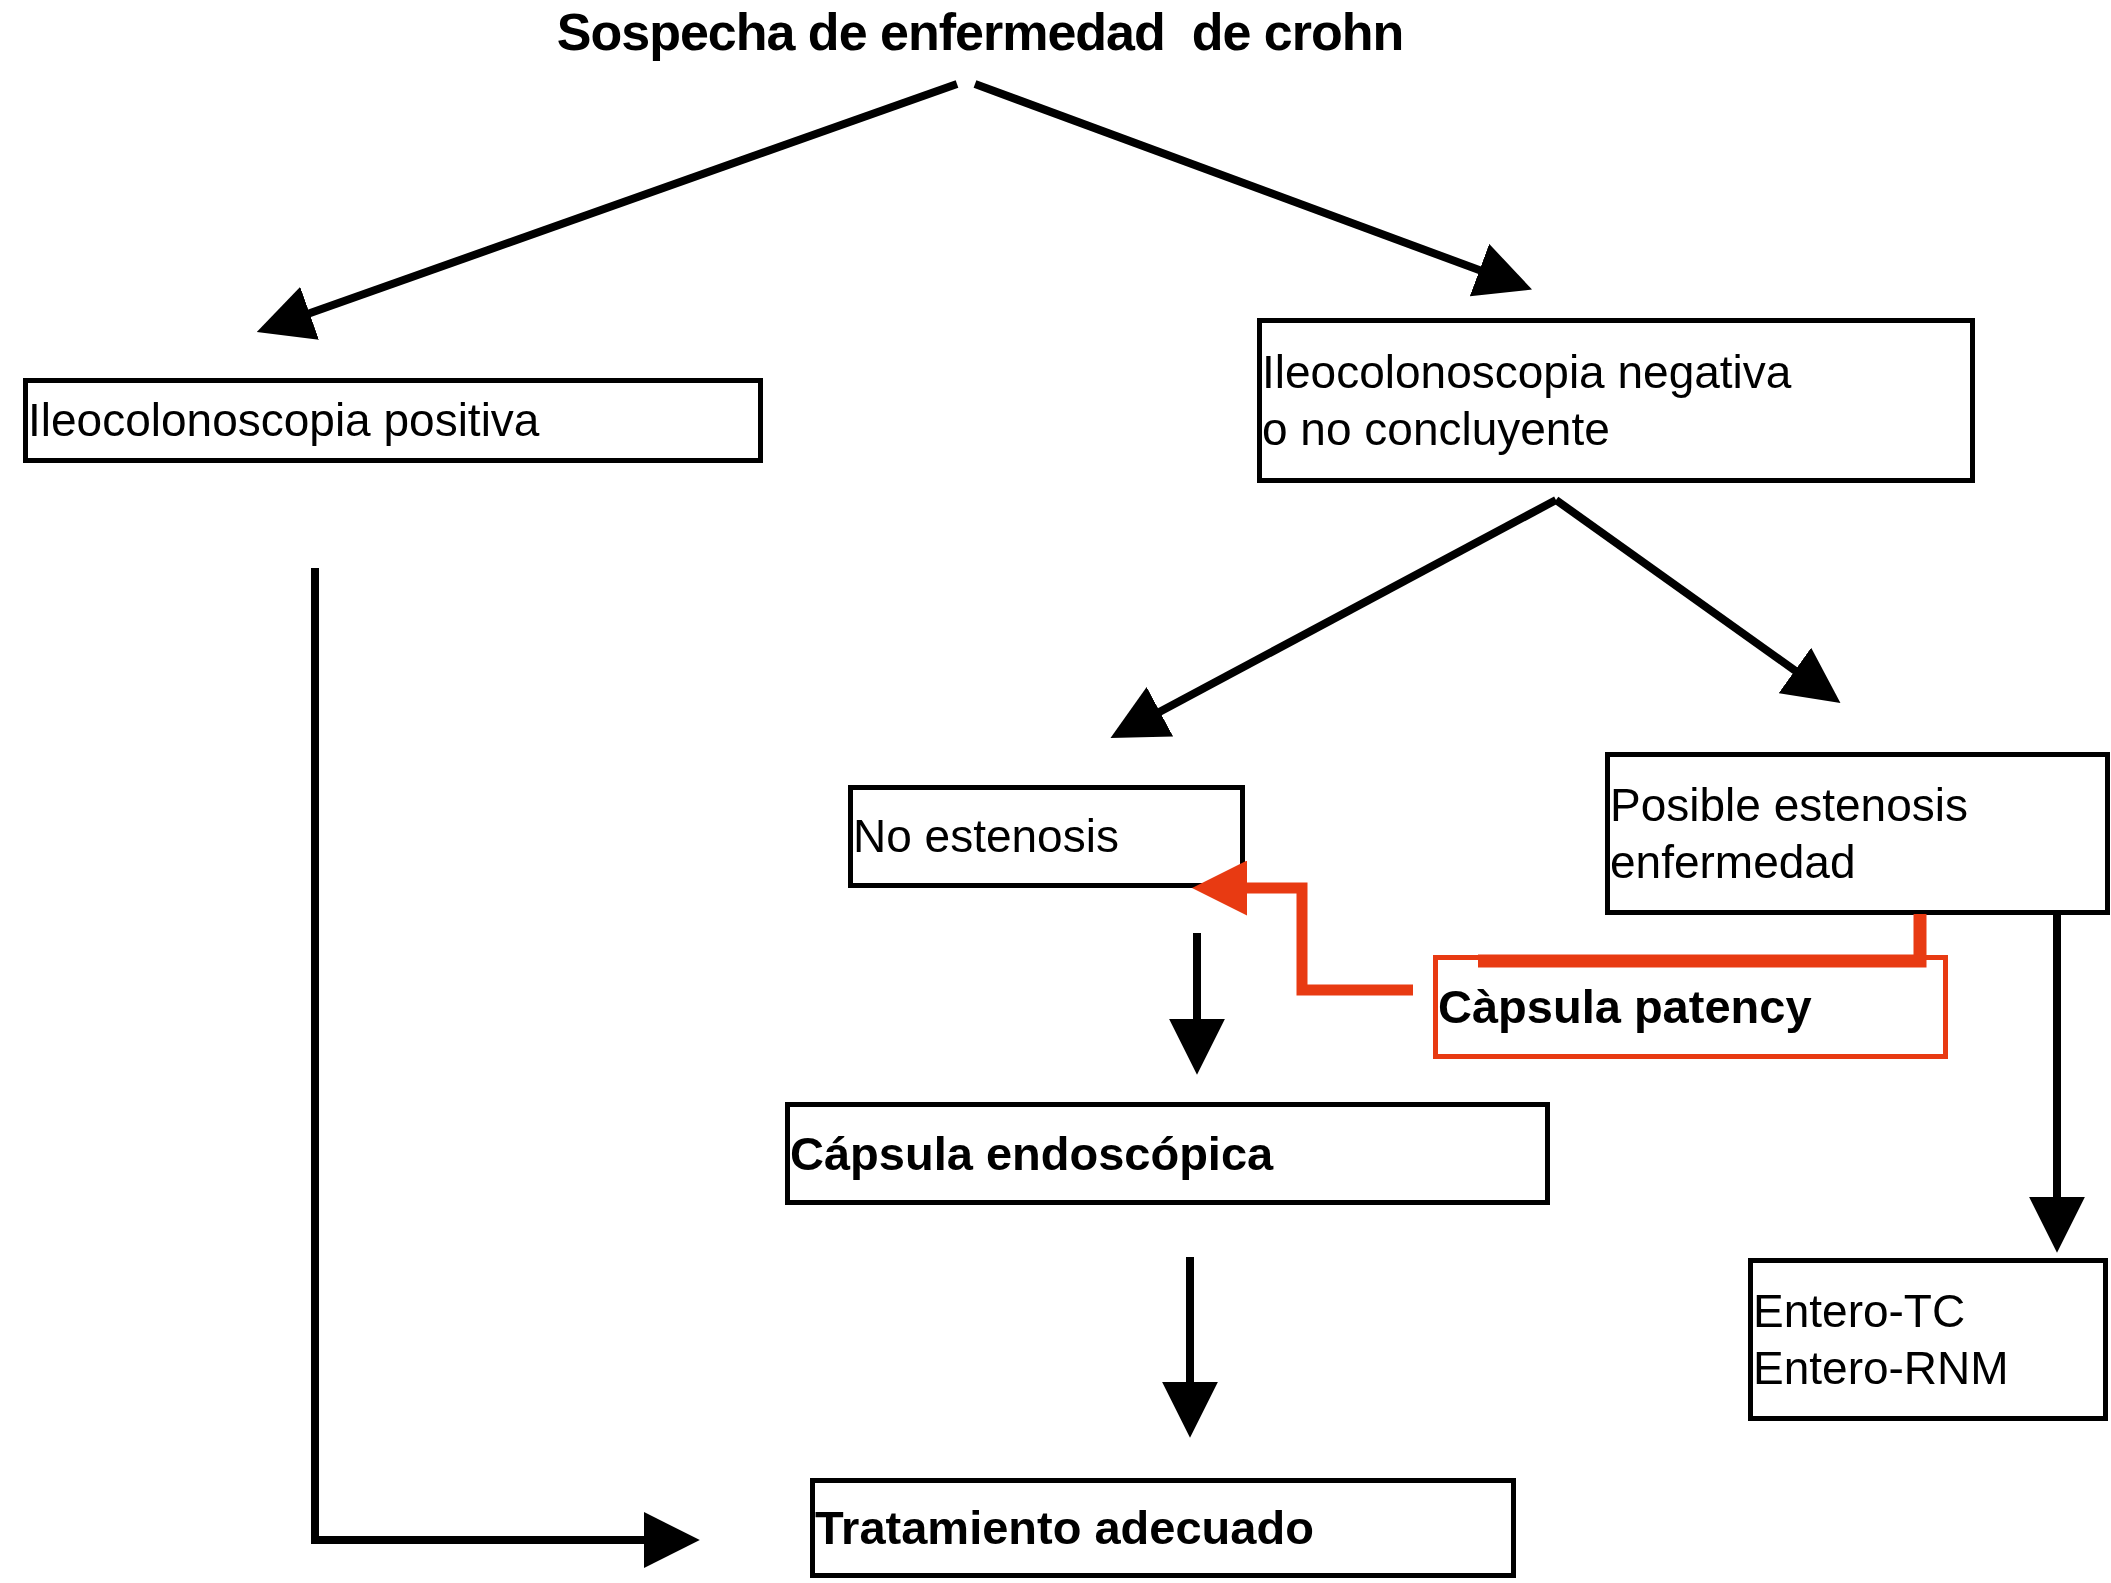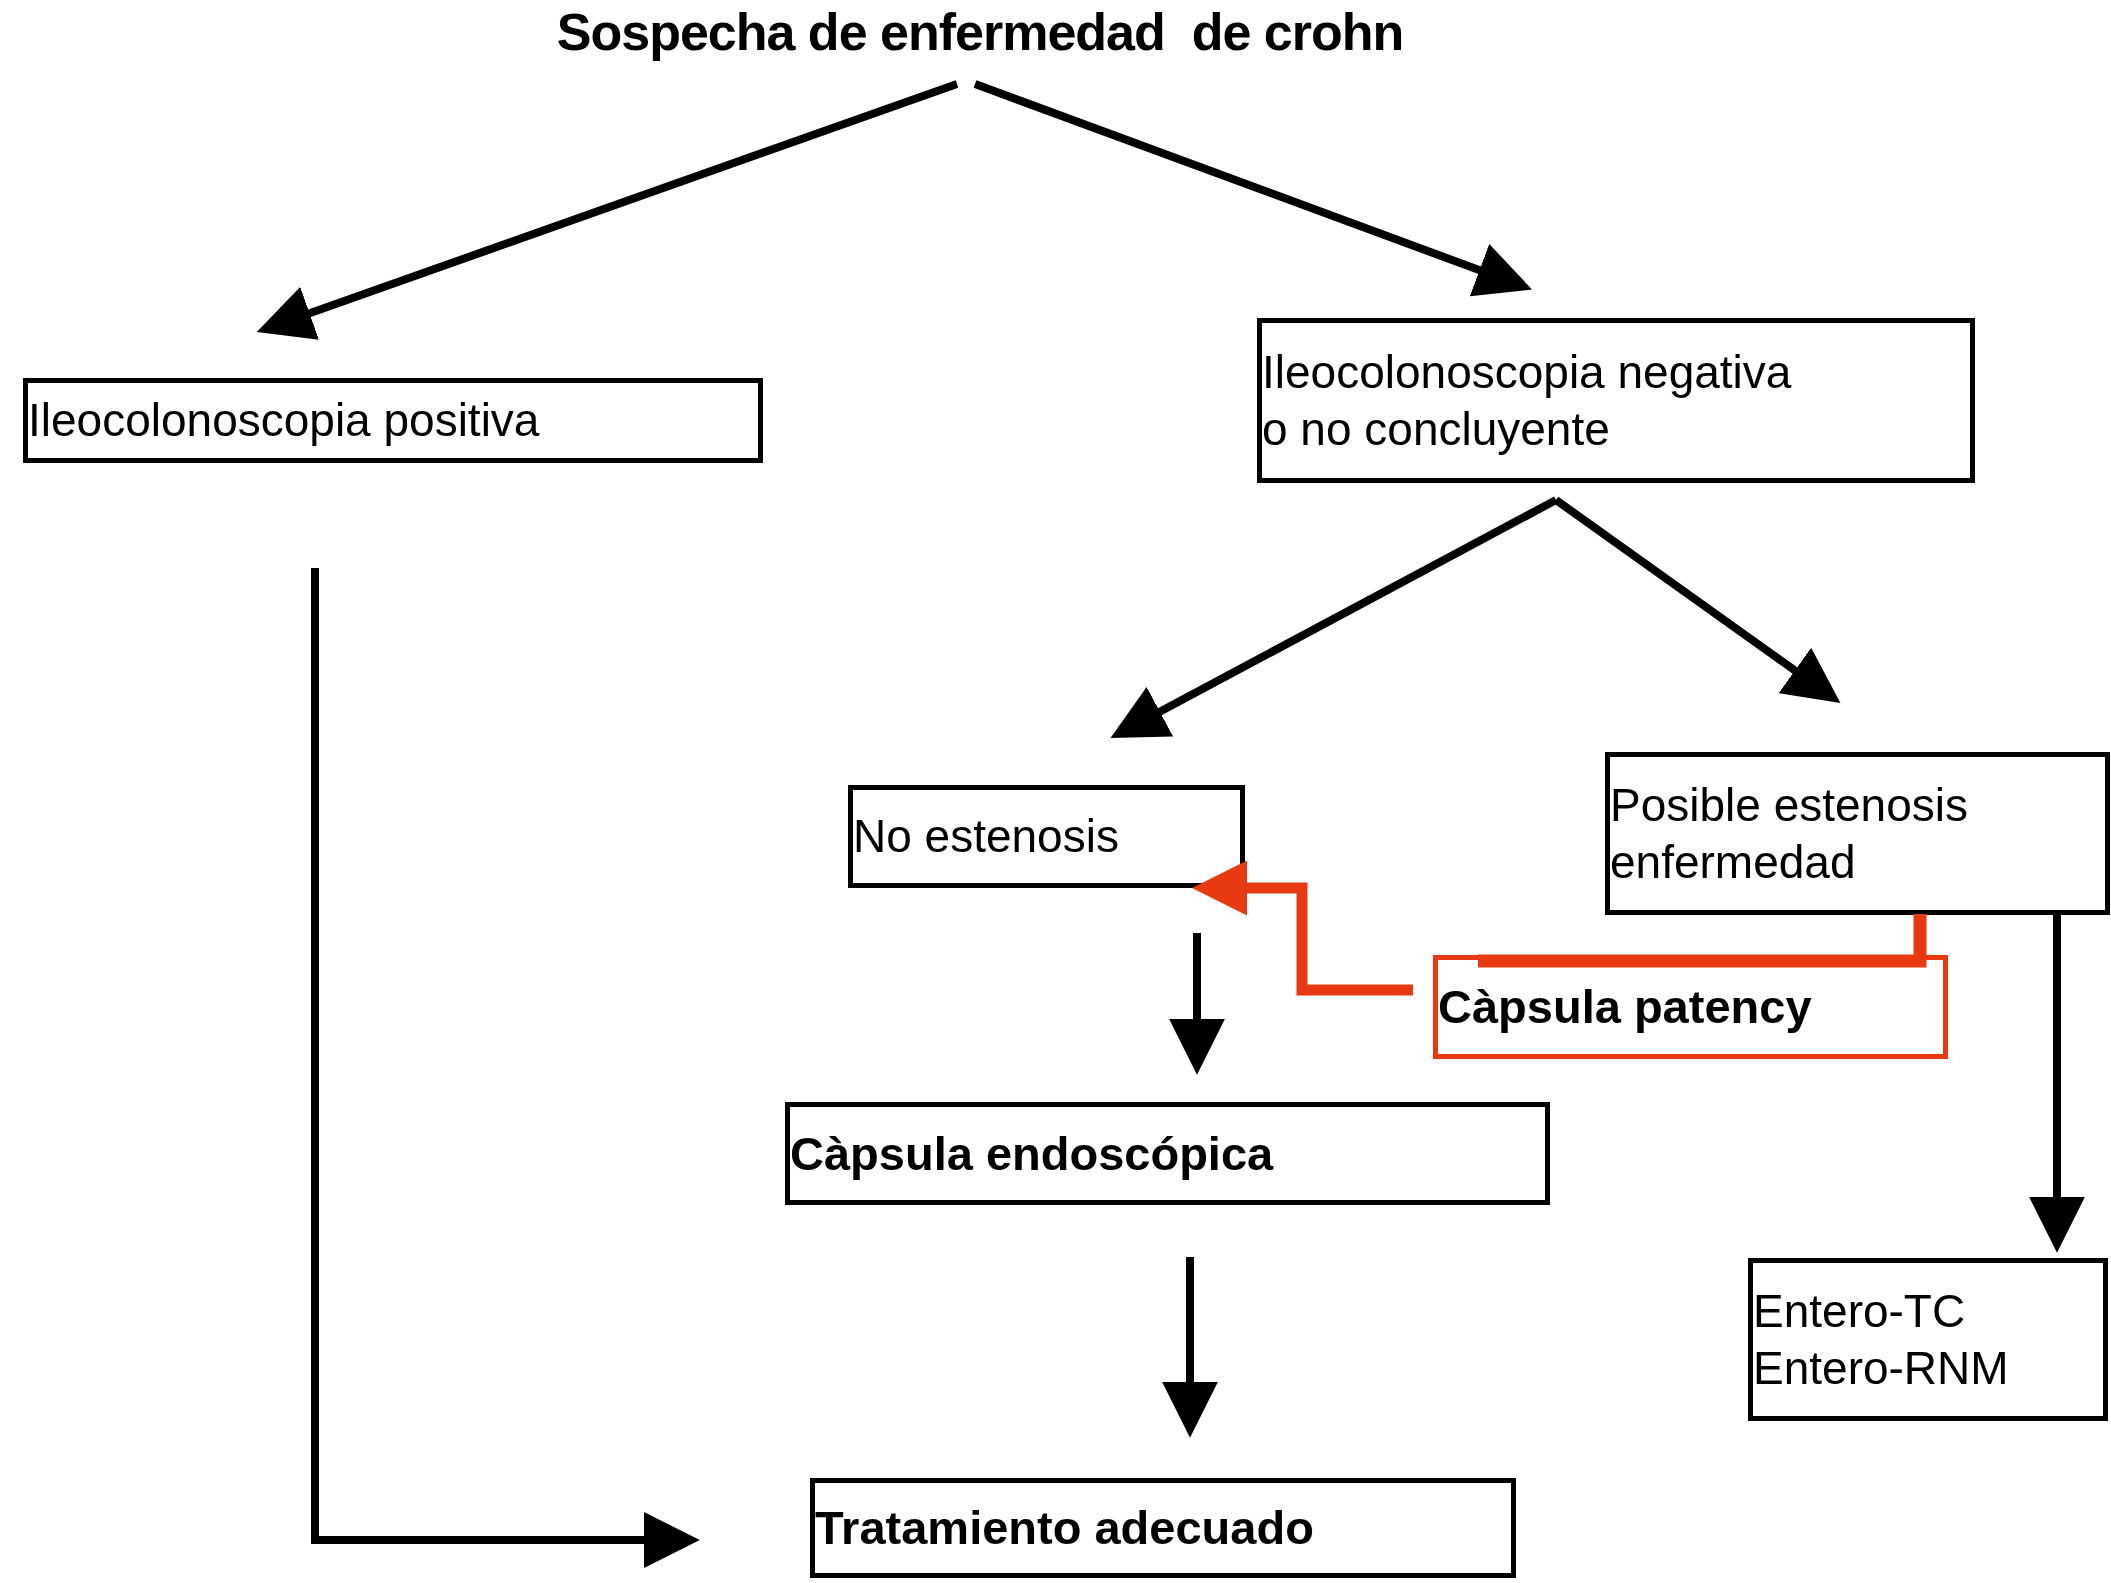--- a/index.html
+++ b/index.html
@@ -80,21 +80,21 @@
   <div class="node" id="node-posible">
     <span>Posible estenosis</span>
     <span>enfermedad</span>
   </div>
 
   <div class="node bold red-border" id="node-patency">
     <span>Càpsula patency</span>
   </div>
 
   <div class="node bold" id="node-capsula">
-    <span>Càpsula endoscópica</span>
+    <span>Cápsula endoscópica</span>
   </div>
 
   <div class="node" id="node-entero">
     <span>Entero-TC</span>
     <span>Entero-RNM</span>
   </div>
 
   <div class="node bold" id="node-tratamiento">
     <span>Tratamiento adecuado</span>
   </div>

